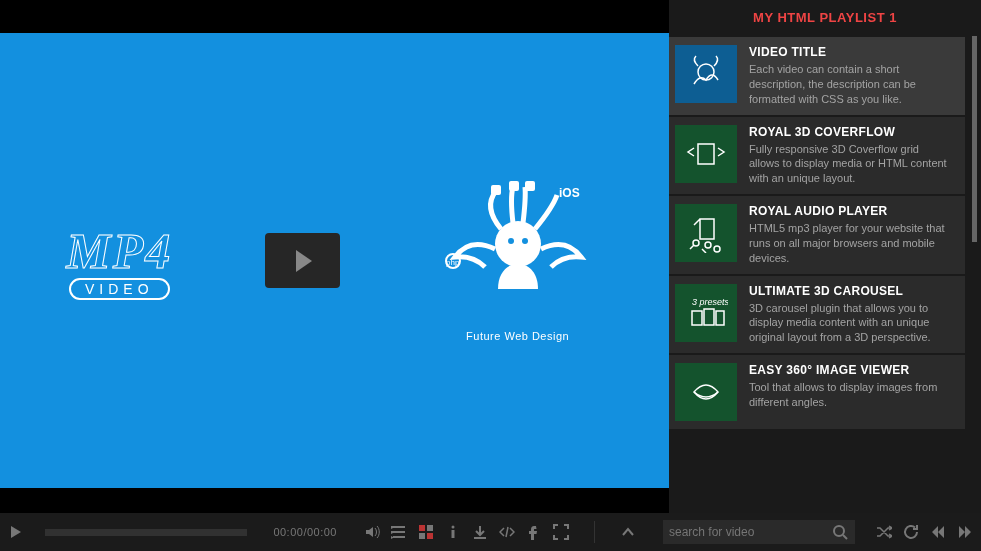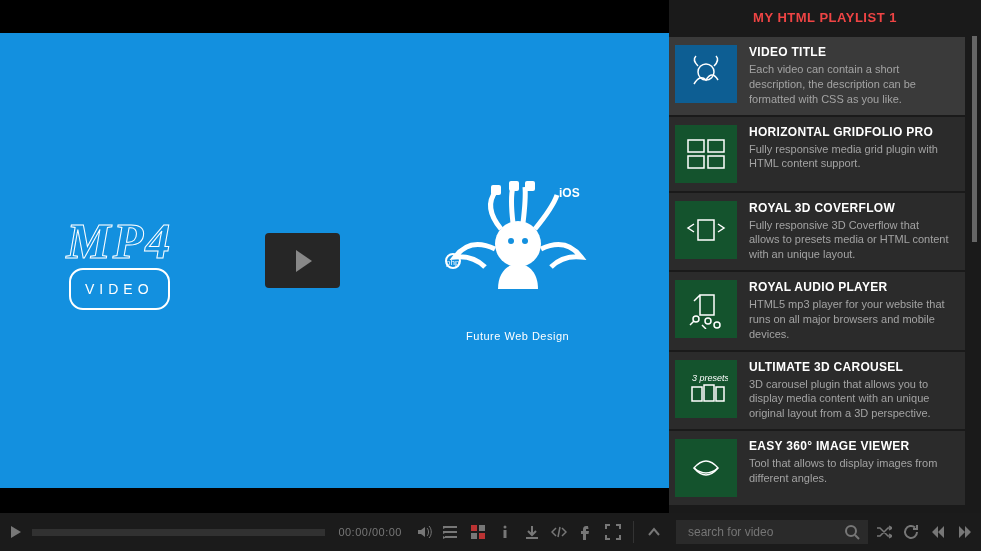--- a/index.html
+++ b/index.html
@@ -32,21 +32,21 @@
     margin-top: 33px;
     margin-bottom: 25px;
     position: relative;
     display: flex;
     align-items: center;
     justify-content: space-around;
     padding: 0 20px;
   }
   .mp4-logo { color:#fff; text-align:center; }
   .mp4-logo .m { font-family: "Times New Roman", serif; font-style: italic; font-size:50px; font-weight:bold; letter-spacing:2px; -webkit-text-stroke:1px #fff; color: transparent;}
-  .mp4-logo .v { border:2px solid #fff; border-radius:14px; padding:11px 14px; font-size:14px; letter-spacing:5px; display:inline-block; margin-top:-2px;}
+  .mp4-logo .v { border:2px solid #fff; border-radius:14px; padding:1px 14px; font-size:14px; letter-spacing:5px; display:inline-block; margin-top:-2px;}
   .play-btn {
     width: 75px; height:55px;
     background:#262626;
     border-radius:4px;
     display:flex; align-items:center; justify-content:center;
     cursor:pointer;
   }
   .play-btn span {
     width:0;height:0;
     border-left:16px solid #888;
@@ -117,21 +117,21 @@
   }
 
   .controls {
     position:absolute;
     left:0;right:0;bottom:0;
     height:38px;
     background:#1b1b1b;
     display:flex;
     align-items:center;
     padding:0 7px;
-    gap:7px;
+    gap:20px;
   }
   .ctrl-ic {
     width:18px;height:18px;
     display:flex;align-items:center;justify-content:center;
     color:#777;
     cursor:pointer;
     flex-shrink:0;
   }
   .ctrl-ic svg{width:16px;height:16px;}
   .progress {
@@ -141,21 +141,21 @@
     position:relative;
   }
   .time { color:#777; font-size:11px; margin:0 6px; letter-spacing:0.5px;}
   .ctrl-group { display:flex; gap:9px; align-items:center;}
   .divider { width:1px; height:22px; background:#333; margin:0 4px;}
   .search {
     display:flex;align-items:center;
     background:#2a2a2a;
     height:24px;
     width:192px;
-    padding:0 12px;
+    padding:0 6px;
   }
   .search input{
     background:transparent;border:0;outline:0;
     color:#888;font-size:12px;
     flex:1;
   }
   .up-arrow{margin-right:6px;}
 </style>
 </head>
 <body>
@@ -208,41 +208,27 @@
             </svg>
           </div>
           <div class="item-text">
             <div class="item-title">VIDEO TITLE</div>
             <div class="item-desc">Each video can contain a short description, the description can be formatted with CSS as you like.</div>
           </div>
         </div>
         <div class="item">
           <div class="thumb">
             <svg viewBox="0 0 44 40">
-              <rect x="4" y="6" width="16" height="12"></rect>
-              <rect x="24" y="6" width="16" height="12"></rect>
-              <rect x="4" y="22" width="16" height="12"></rect>
-              <rect x="24" y="22" width="16" height="12"></rect>
-            </svg>
-          </div>
-          <div class="item-text">
-            <div class="item-title">HORIZONTAL GRIDFOLIO PRO</div>
-            <div class="item-desc">Fully responsive media grid plugin with HTML content support.</div>
-          </div>
-        </div>
-        <div class="item">
-          <div class="thumb">
-            <svg viewBox="0 0 44 40">
               <rect x="14" y="10" width="16" height="20"></rect>
               <path d="M10 14 l-6 4 l6 4 M34 14 l6 4 l-6 4"></path>
             </svg>
           </div>
           <div class="item-text">
             <div class="item-title">ROYAL 3D COVERFLOW</div>
-            <div class="item-desc">Fully responsive 3D Coverflow that allows to presets media or HTML content with an unique layout.</div>
+            <div class="item-desc">Fully responsive 3D Coverflow grid allows to display media or HTML content with an unique layout.</div>
           </div>
         </div>
         <div class="item">
           <div class="thumb">
             <svg viewBox="0 0 44 40">
               <path d="M16 6 l14 0 l0 20 l-14 0 z M16 6 l-6 6 M30 6 l0 0"></path>
               <circle cx="12" cy="30" r="3"></circle>
               <circle cx="24" cy="32" r="3"></circle>
               <path d="M6 36 l4 -4 M18 36 l4 4 M30 36 a3 3 0 1 0 6 0 a3 3 0 1 0 -6 0"></path>
             </svg>

